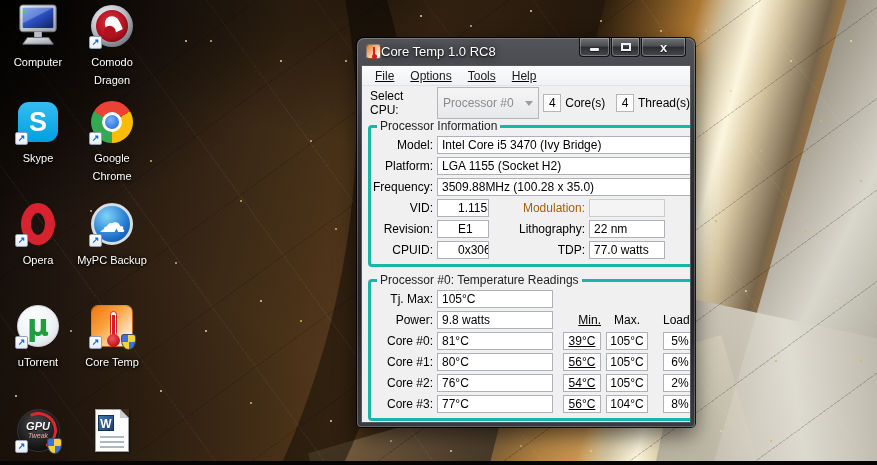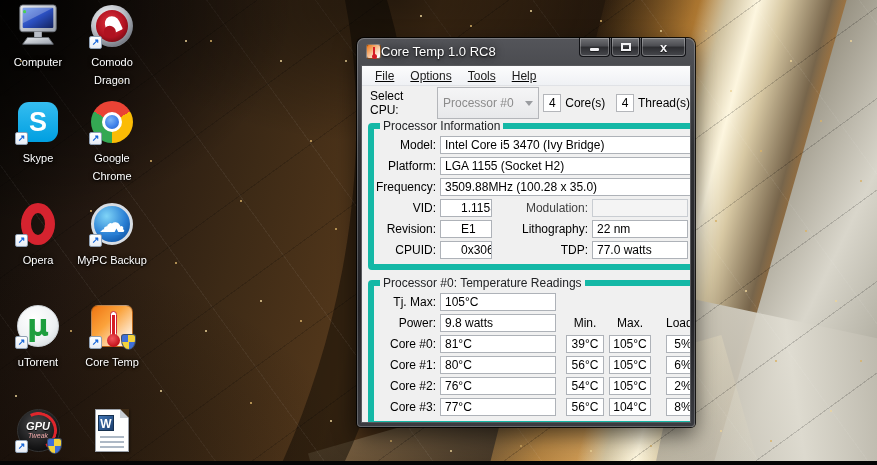--- a/index.html
+++ b/index.html
@@ -131,35 +131,35 @@
   .cpu-row { display:flex; align-items:center; margin:7px 0 0 8px; height:20px; }
   .cpu-row .sel-lbl { width:66px; }
   .combo { width:104px; height:32px; border:1px solid #b4b6ba; background:linear-gradient(#f5f5f6,#e7e8ea);
     color:#8b8b8b; display:flex; align-items:center; padding:1px 5px; margin-left:2px; }
   .combo .tri { margin-left:auto; width:0; height:0; border-left:4px solid transparent; border-right:4px solid transparent;
     border-top:5px solid #9a9ca0; }
   .numbox { width:18px; height:18px; border:1px solid #b4b6ba; background:#fff; text-align:center; line-height:16px; }
   .cpu-row .nb1 { margin-left:4px; } .cpu-row .t1 { margin-left:4px; }
   .cpu-row .nb2 { margin-left:11px; } .cpu-row .t2 { margin-left:4px; }
 
-  fieldset.grp { margin:6px 6px 0 6px; border:6px solid #14b8a6; border-radius:4px; padding:1px 2px 4px 2px; }
+  fieldset.grp { margin:6px 6px 0 6px; border:3px solid #14b8a6; border-radius:4px; padding:1px 2px 4px 2px; }
   fieldset.grp legend { font-size:12px; color:#222326; padding:0 3px; margin-left:4px; }
   .row { display:flex; align-items:center; height:21px; }
   .lab { width:64px; text-align:right; padding-right:4px; white-space:nowrap; }
-  .lab.dis { color:#404040; }
+  .lab.dis { color:#a16207; }
   .fld { height:18px; border:1px solid #aeb2b8; background:#fff; padding:0 4px; line-height:16px;
     white-space:nowrap; overflow:hidden; }
   .fld.dis { border-color:#c9cdd2; background:#f4f4f4; }
   .fld.wide { width:286px; }
   .fld.small { width:52px;padding-left:20px; }
   .lab2 { width:100px; text-align:right; padding-right:4px; }
-  .fld.right { width:96px; }
+  .fld.right { width:76px; }
   .fld.temp { width:116px; }
   .cellgap { width:10px; }
-  .fld.min, .hdr.min { width:38px; margin-left:0; text-align:center; }
+  .fld.min, .hdr.min { width:38px; margin-left:0; text-align:right;text-decoration:underline; }
   .fld.max, .hdr.max { width:42px; margin-left:5px; text-align:center; }
   .fld.load, .hdr.load { width:34px; margin-left:15px; text-align:left; }
   .hdr { font-size:12px; }
   .fld.c { padding:0; justify-content:center; display:flex; align-items:center; }
 </style>
 </head>
 <body>
 
 <div class="screen">
 

